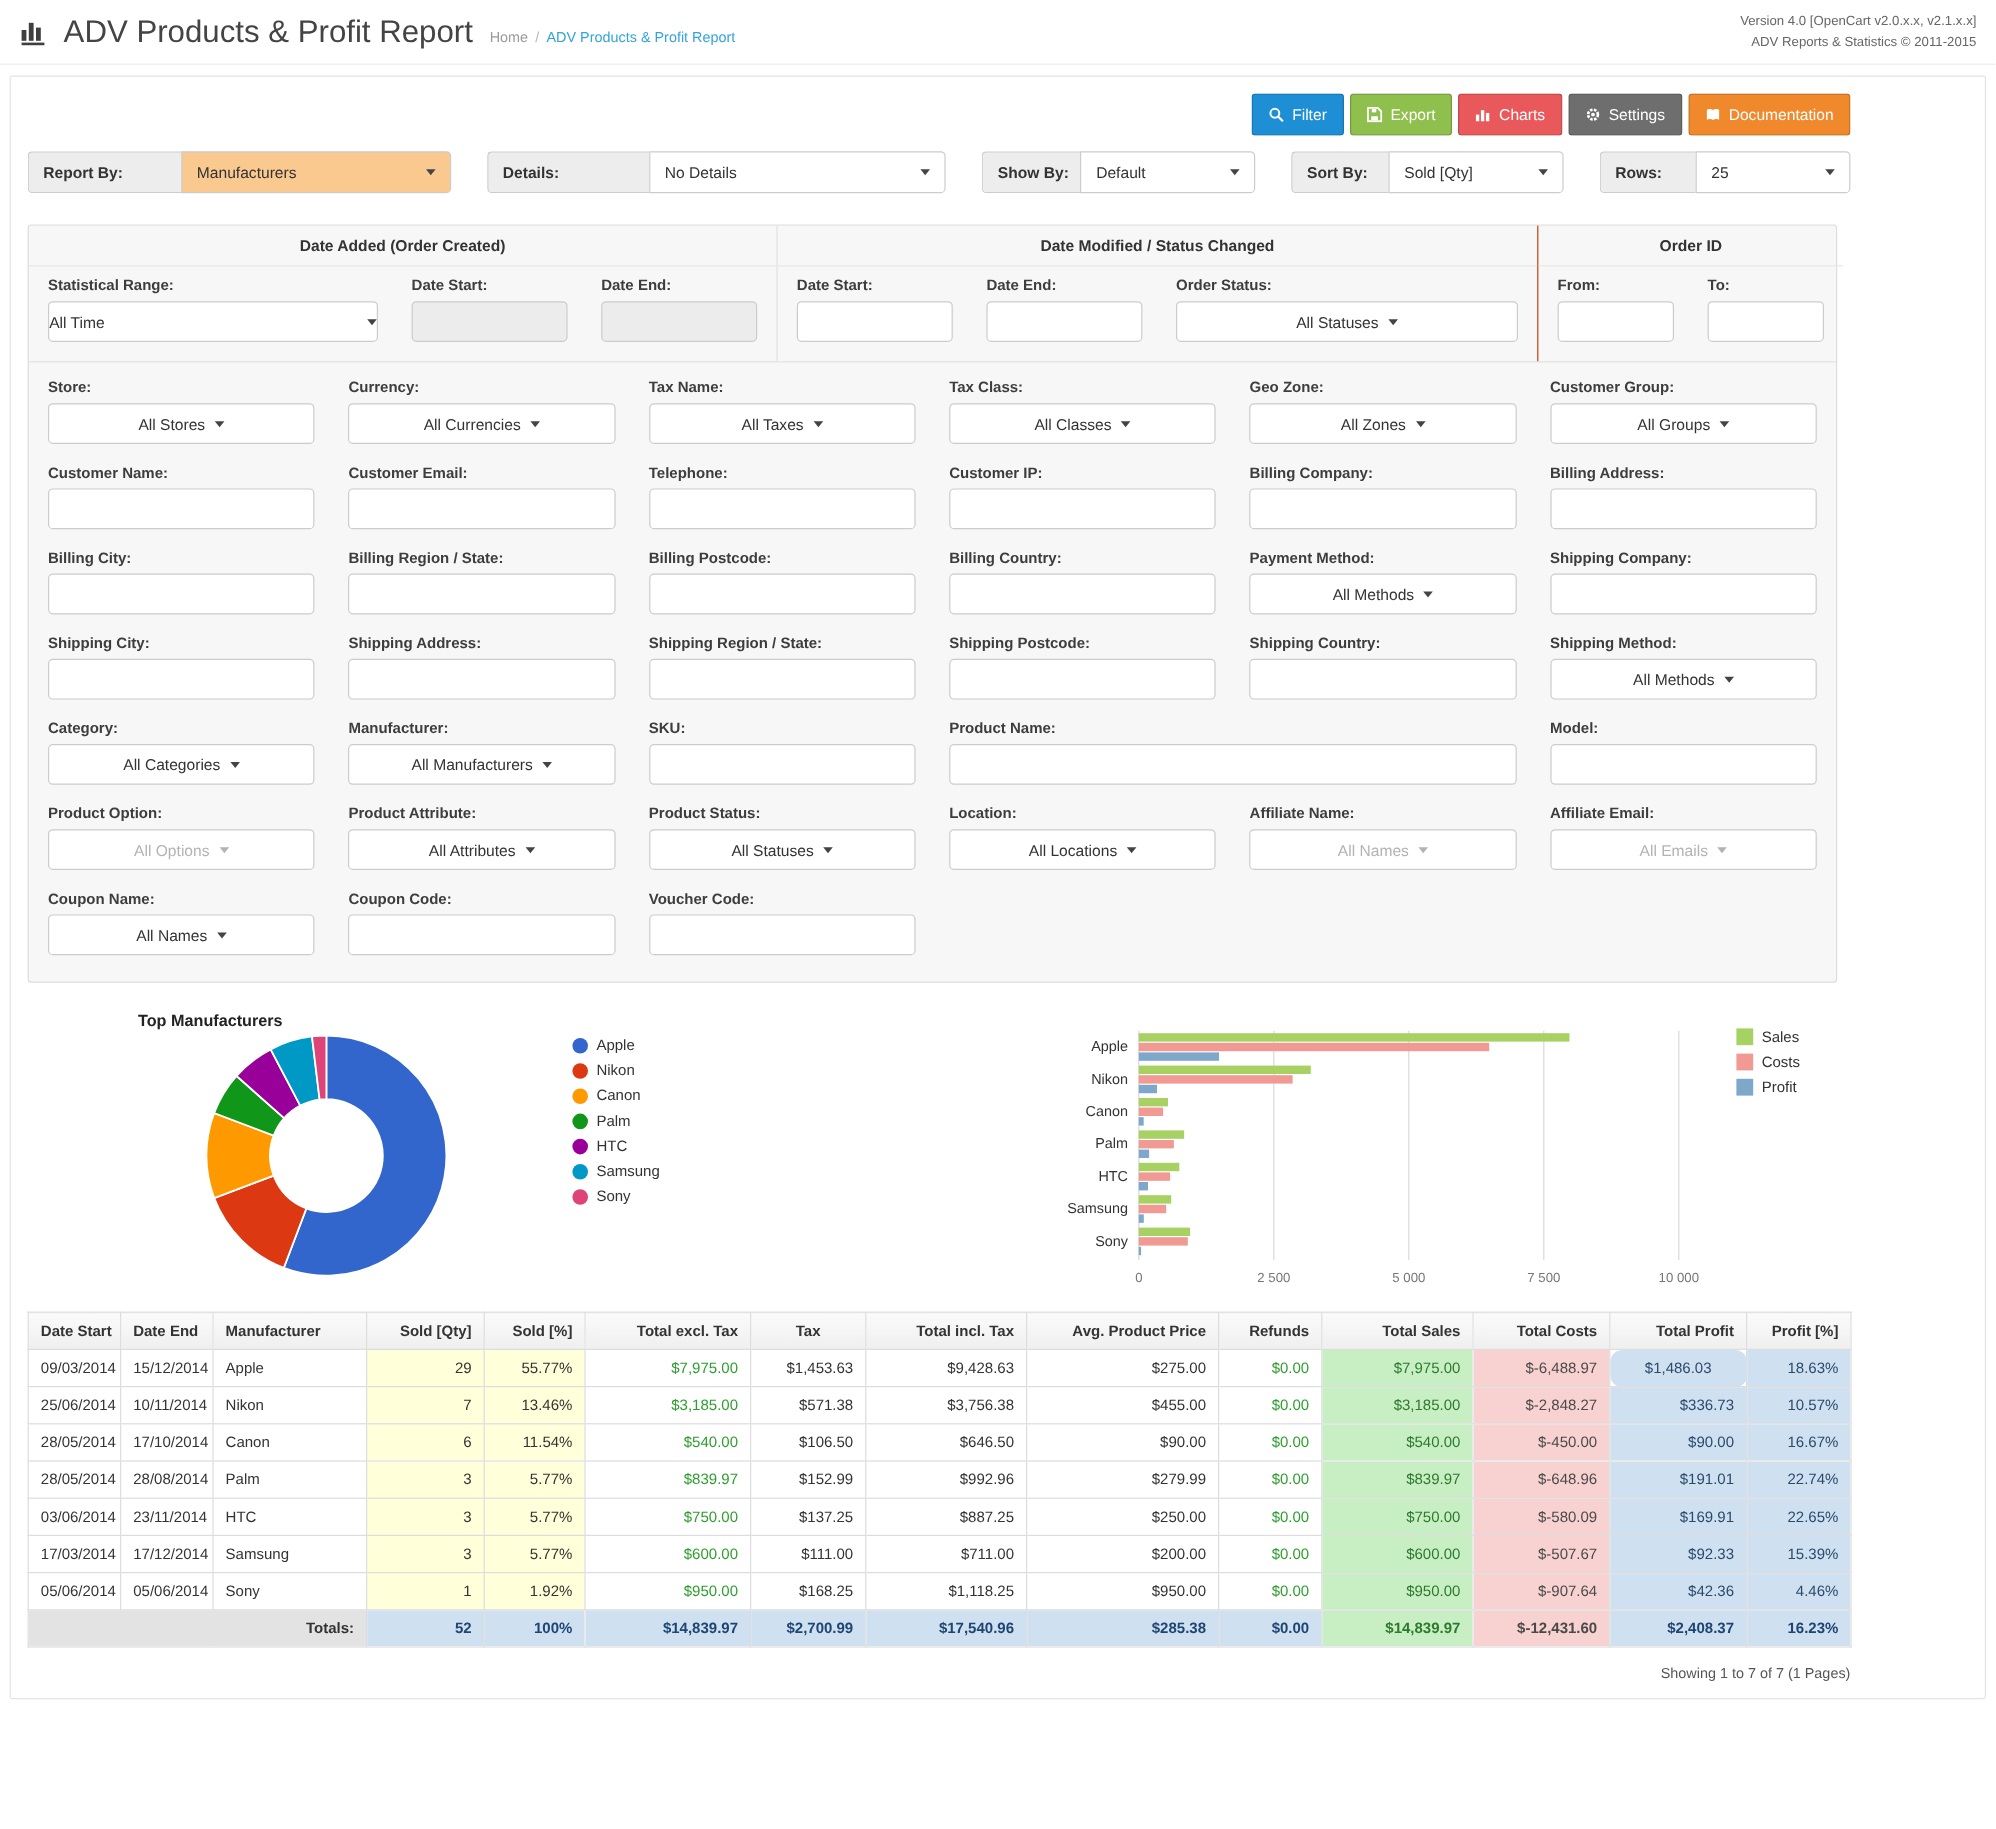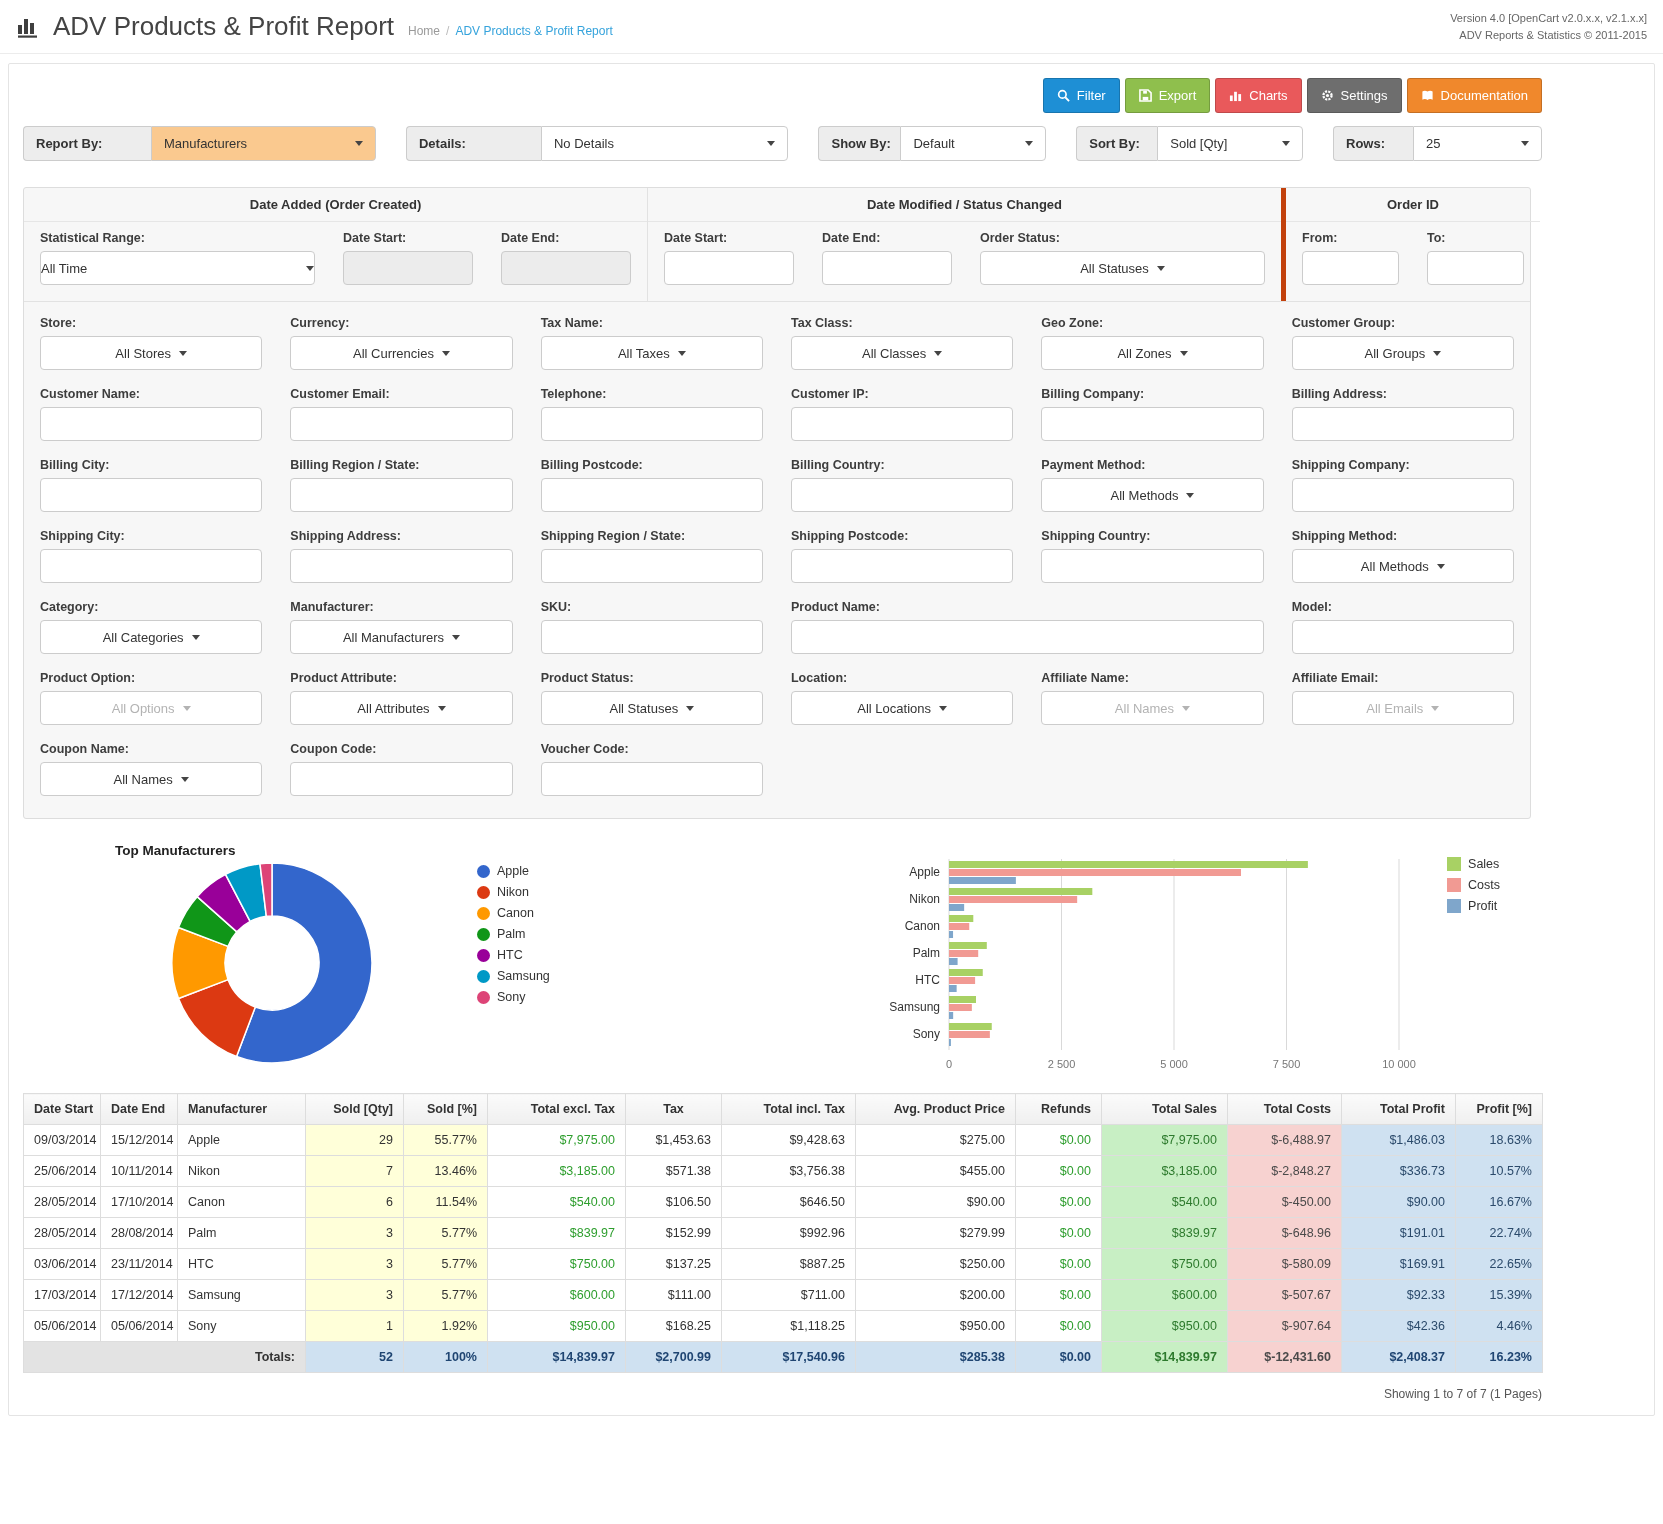--- a/index.html
+++ b/index.html
@@ -38,21 +38,21 @@
   [data-name="report-by-select"]{background:#fac98f}
 
   .caret{width:0;height:0;border-left:4px solid transparent;border-right:4px solid transparent;border-top:5px solid #444;display:inline-block;flex:none}
 
   
   .filter-panel{width:1508px;background:#f7f7f7;border:1px solid #ddd;border-radius:3px;margin-bottom:24px}
   .fp-top{display:flex;border-bottom:1px solid #e2e2e2}
   .fp-section{padding-bottom:6px}
   .fp-section.s0{width:633px}
   .fp-section.s1{width:635px;border-left:1px solid #e2e2e2}
-  .fp-section.s2{flex:1;border-left:5px solid #c2410c}
+  .fp-section.s2{flex:1;border-left:1px solid #c2410c}
   .fp-title{text-align:center;font-weight:bold;font-size:13px;color:#333;padding:9px 0;border-bottom:1px solid #e6e6e6;margin-bottom:9px}
   .fp-row{display:flex;gap:28px;padding:0 16px 10px}
   .s0 .fp-row .f-field:nth-child(1){width:275px}
   .s0 .fp-row .f-field:nth-child(2),.s0 .fp-row .f-field:nth-child(3){width:130px}
   .s1 .fp-row .f-field:nth-child(1),.s1 .fp-row .f-field:nth-child(2){width:130px}
   .s1 .fp-row .f-field:nth-child(3){width:285px}
   .s2 .fp-row .f-field{width:97px}
 
   .f-field{display:flex;flex-direction:column}
   .f-label{font-weight:bold;font-size:12.5px;color:#3d3d3d;margin-bottom:6px;white-space:nowrap}
@@ -619,21 +619,21 @@
             <td data-name="table-cell" style="text-align: left;">Apple</td>
             <td class="c-yellow" data-name="table-cell" style="text-align: right;">29</td>
             <td class="c-yellow" data-name="table-cell" style="text-align: right;">55.77%</td>
             <td class="c-greentext" data-name="table-cell" style="text-align: right;">$7,975.00</td>
             <td data-name="table-cell" style="text-align: right;">$1,453.63</td>
             <td data-name="table-cell" style="text-align: right;">$9,428.63</td>
             <td data-name="table-cell" style="text-align: right;">$275.00</td>
             <td class="c-greentext" data-name="table-cell" style="text-align: right;">$0.00</td>
             <td class="c-sales" data-name="table-cell" style="text-align: right;">$7,975.00</td>
             <td class="c-costs" data-name="table-cell" style="text-align: right;">$-6,488.97</td>
-            <td class="c-profit" data-name="table-cell" style="text-align: right;">$1,486.03</td>
+            <td class="c-profit" data-name="table-cell" style="text-align: center; border-radius: 10px;">$1,486.03</td>
             <td class="c-profit" data-name="table-cell" style="text-align: right; margin-top: 45px;">18.63%</td>
           </tr>
           <tr data-name="table-row">
             <td data-name="table-cell" style="text-align: left;">25/06/2014</td>
             <td data-name="table-cell" style="text-align: left;">10/11/2014</td>
             <td data-name="table-cell" style="text-align: left;">Nikon</td>
             <td class="c-yellow" data-name="table-cell" style="text-align: right;">7</td>
             <td class="c-yellow" data-name="table-cell" style="text-align: right;">13.46%</td>
             <td class="c-greentext" data-name="table-cell" style="text-align: right;">$3,185.00</td>
             <td data-name="table-cell" style="text-align: right;">$571.38</td>

